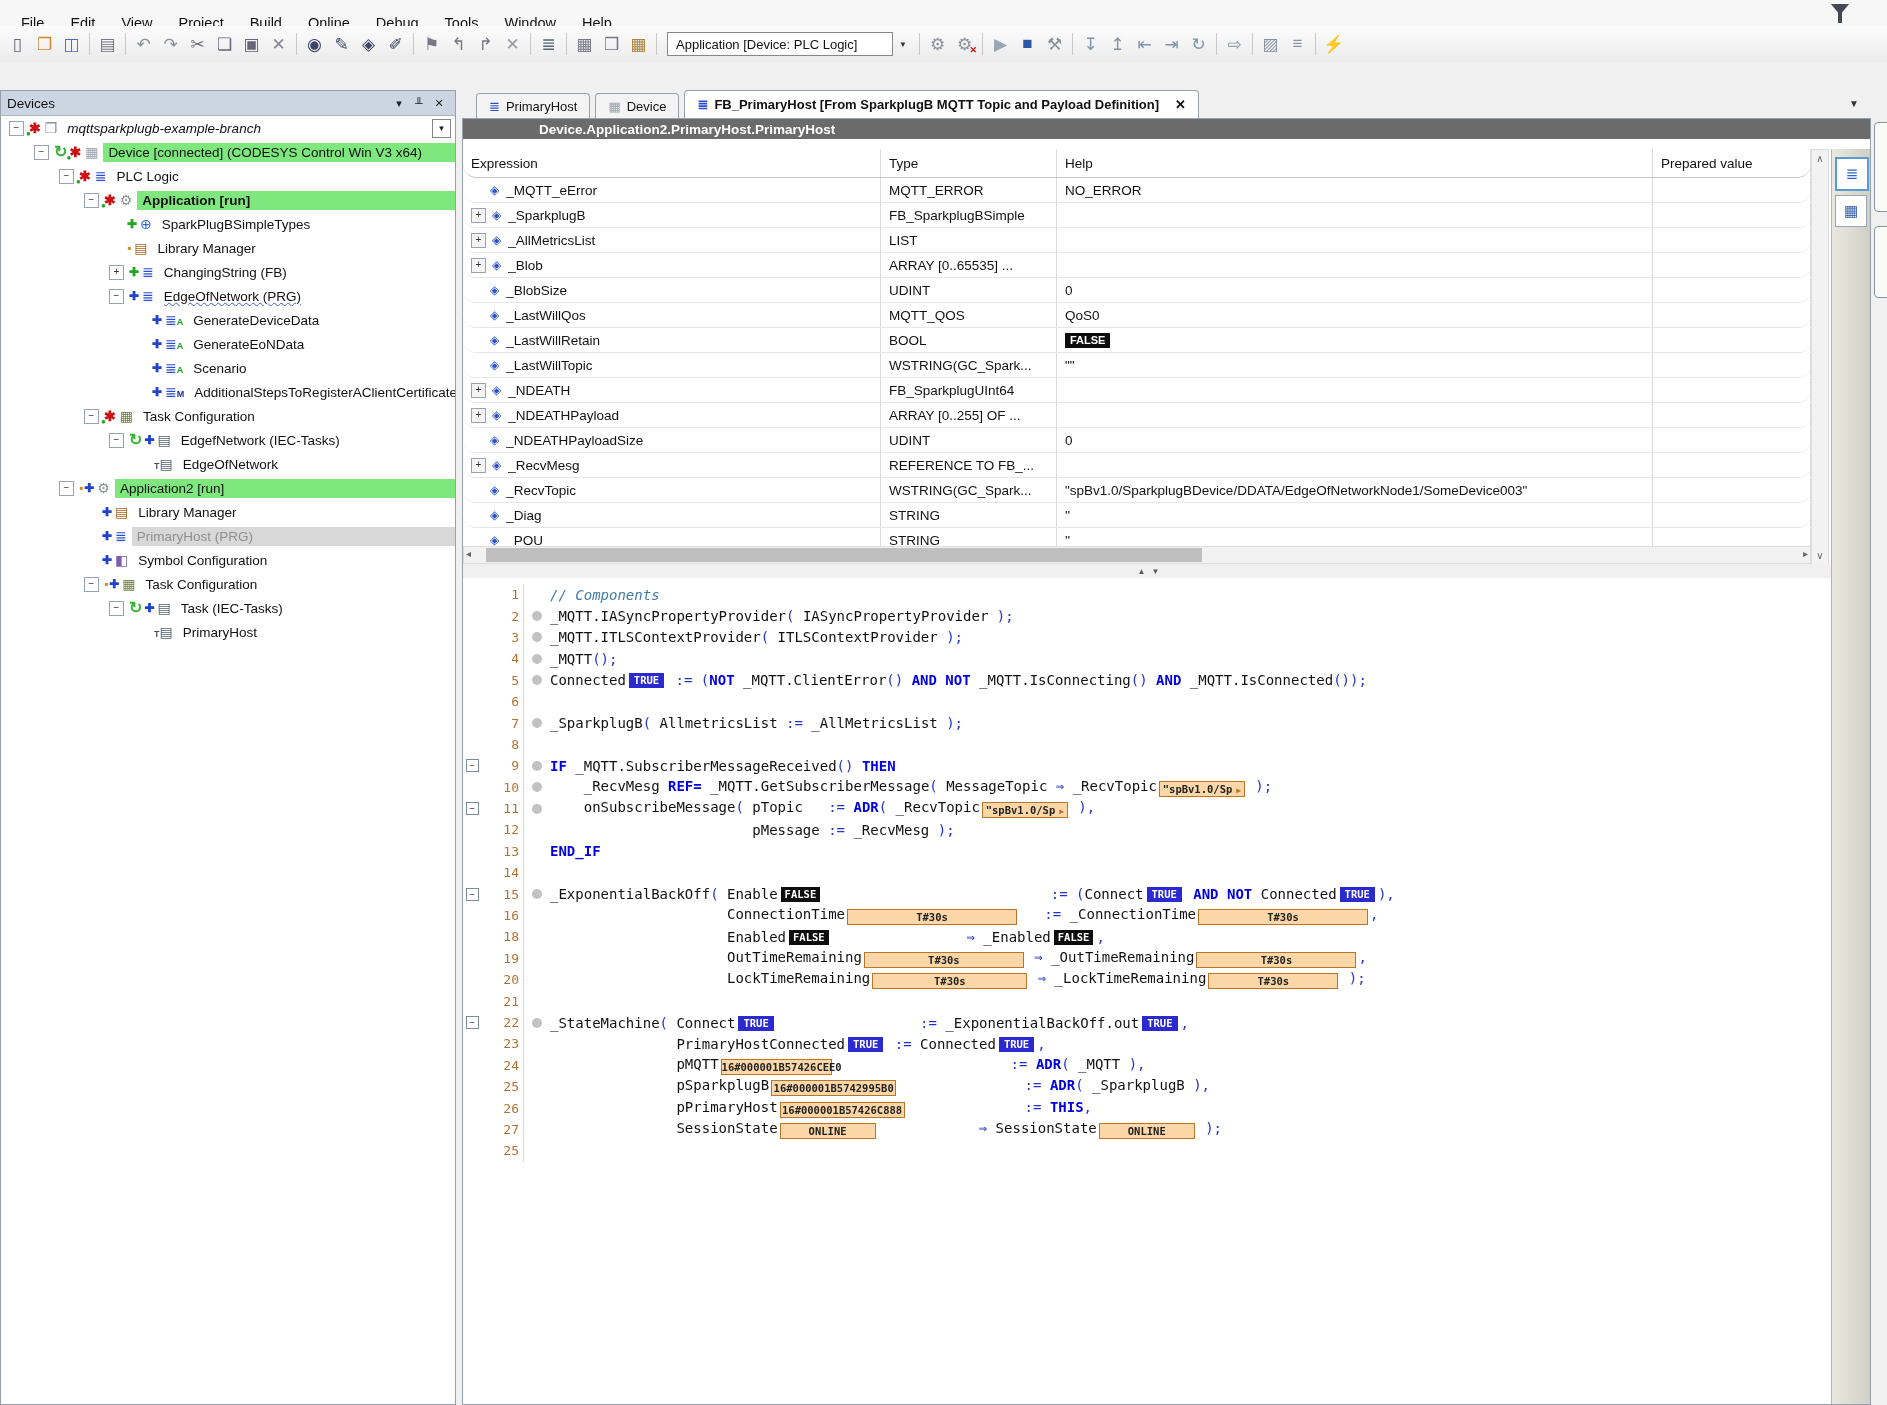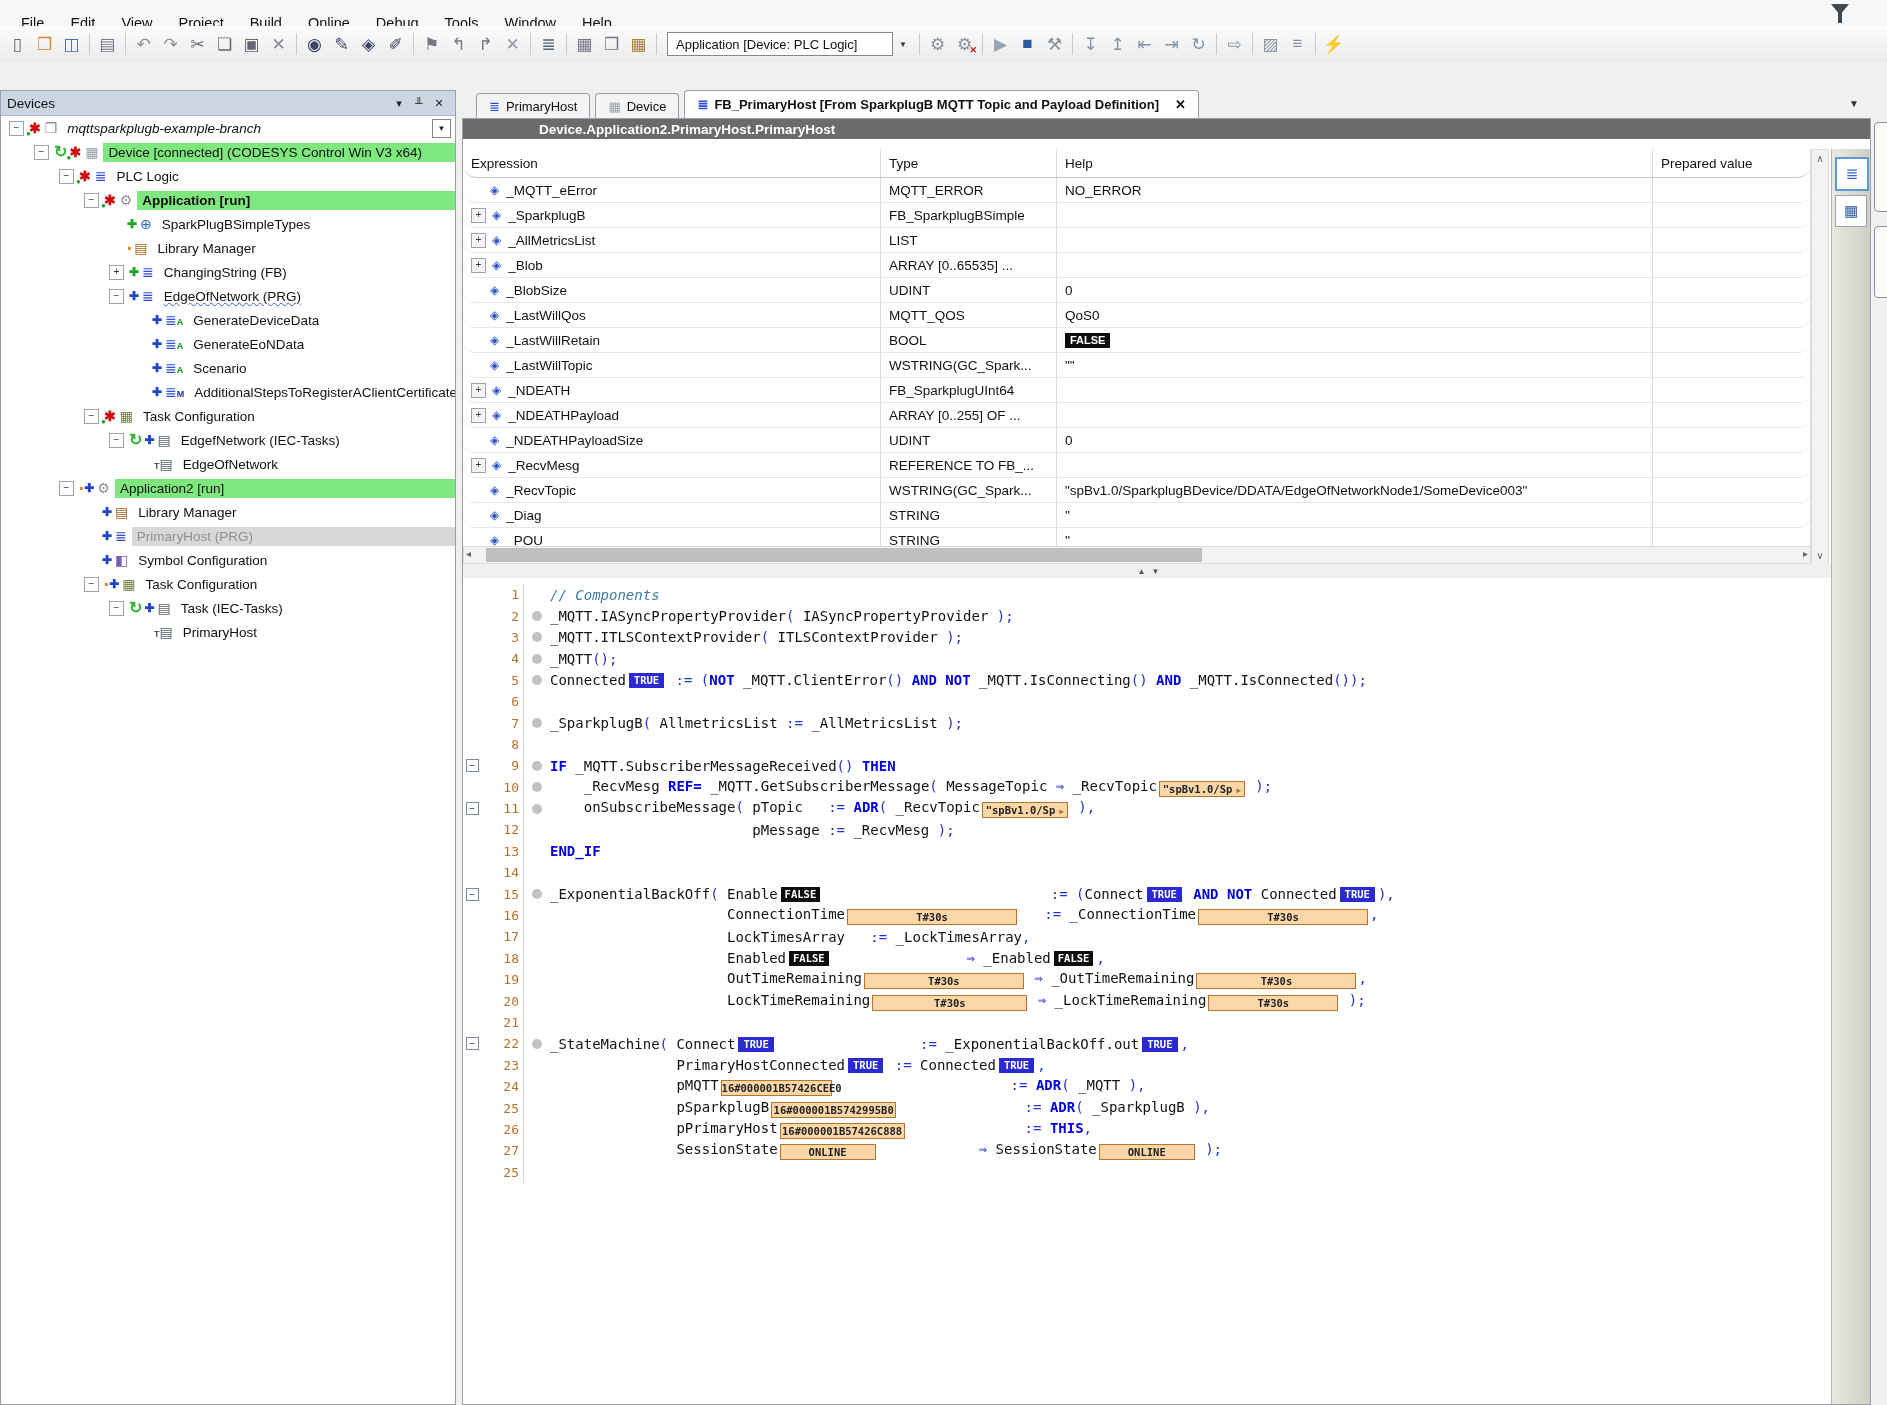--- a/index.html
+++ b/index.html
@@ -646,26 +646,20 @@
             <div class="ln-code"><span class="id">_ExponentialBackOff</span><span class="pn">( </span><span class="id">Enable</span><span class="badge-false">FALSE</span><span class="id">                           </span><span class="pn">:= (</span><span class="id">Connect</span><span class="badge-true">TRUE</span><span class="pn"> </span><span class="kw">AND</span><span class="pn"> </span><span class="kw">NOT</span><span class="id"> Connected</span><span class="badge-true">TRUE</span><span class="pn">),</span></div>
           </div>
           <div class="ln">
             <div class="ln-fold"></div>
             <div class="ln-num">16</div>
             <div class="ln-bullet"></div>
             <div class="ln-code"><span class="id">                     ConnectionTime</span><span class="valbox" style="width: 170px;">T#30s</span><span class="pn">   := </span><span class="id">_ConnectionTime</span><span class="valbox" style="width: 170px;">T#30s</span><span class="pn">,</span></div>
           </div>
           <div class="ln">
             <div class="ln-fold"></div>
-            <div class="ln-num">17</div>
-            <div class="ln-bullet"></div>
-            <div class="ln-code"><span class="id">                     LockTimesArray</span><span class="pn">   := </span><span class="id">_LockTimesArray</span><span class="pn">,</span></div>
-          </div>
-          <div class="ln">
-            <div class="ln-fold"></div>
             <div class="ln-num">18</div>
             <div class="ln-bullet"></div>
             <div class="ln-code"><span class="id">                     Enabled</span><span class="badge-false">FALSE</span><span class="id">                </span><span class="pn">⇒ </span><span class="id">_Enabled</span><span class="badge-false">FALSE</span><span class="pn">,</span></div>
           </div>
           <div class="ln">
             <div class="ln-fold"></div>
             <div class="ln-num">19</div>
             <div class="ln-bullet"></div>
             <div class="ln-code"><span class="id">                     OutTimeRemaining</span><span class="valbox" style="width: 160px;">T#30s</span><span class="pn"> ⇒ </span><span class="id">_OutTimeRemaining</span><span class="valbox" style="width: 160px;">T#30s</span><span class="pn">,</span></div>
           </div>

